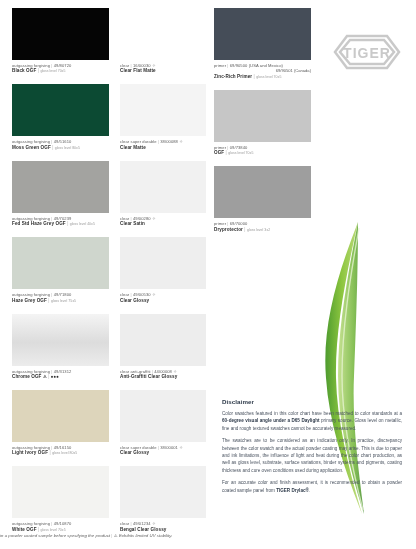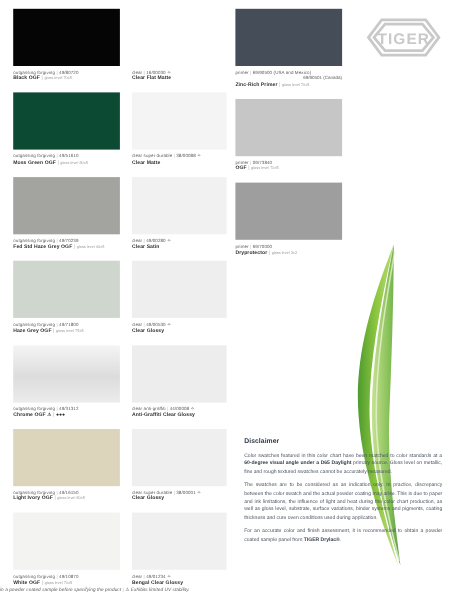--- a/index.html
+++ b/index.html
@@ -7,21 +7,21 @@
   body {
     font-family:"Liberation Sans", sans-serif;
     background:#ffffff;
     position:relative;
     overflow:hidden;
     color:#3c3c3c;
   }
   #page { position:relative; width:416px; height:549px; }
 
   
-  .logo-wrap { position:absolute; left:330px; top:14px; width:74px; height:40px;text-decoration:underline; }
+  .logo-wrap { position:absolute; left:330px; top:32px; width:74px; height:40px;text-decoration:underline; }
   .logo-wrap svg { width:74px; height:40px; display:block; }
 
   
   .col { position:absolute; top:8px; }
   .col-a { left:12px;  width:97px; }
   .col-b { left:120px; width:86px; }
   .col-c { left:214px; width:97px; }
 
   .cell { margin-bottom:10px; }
 

